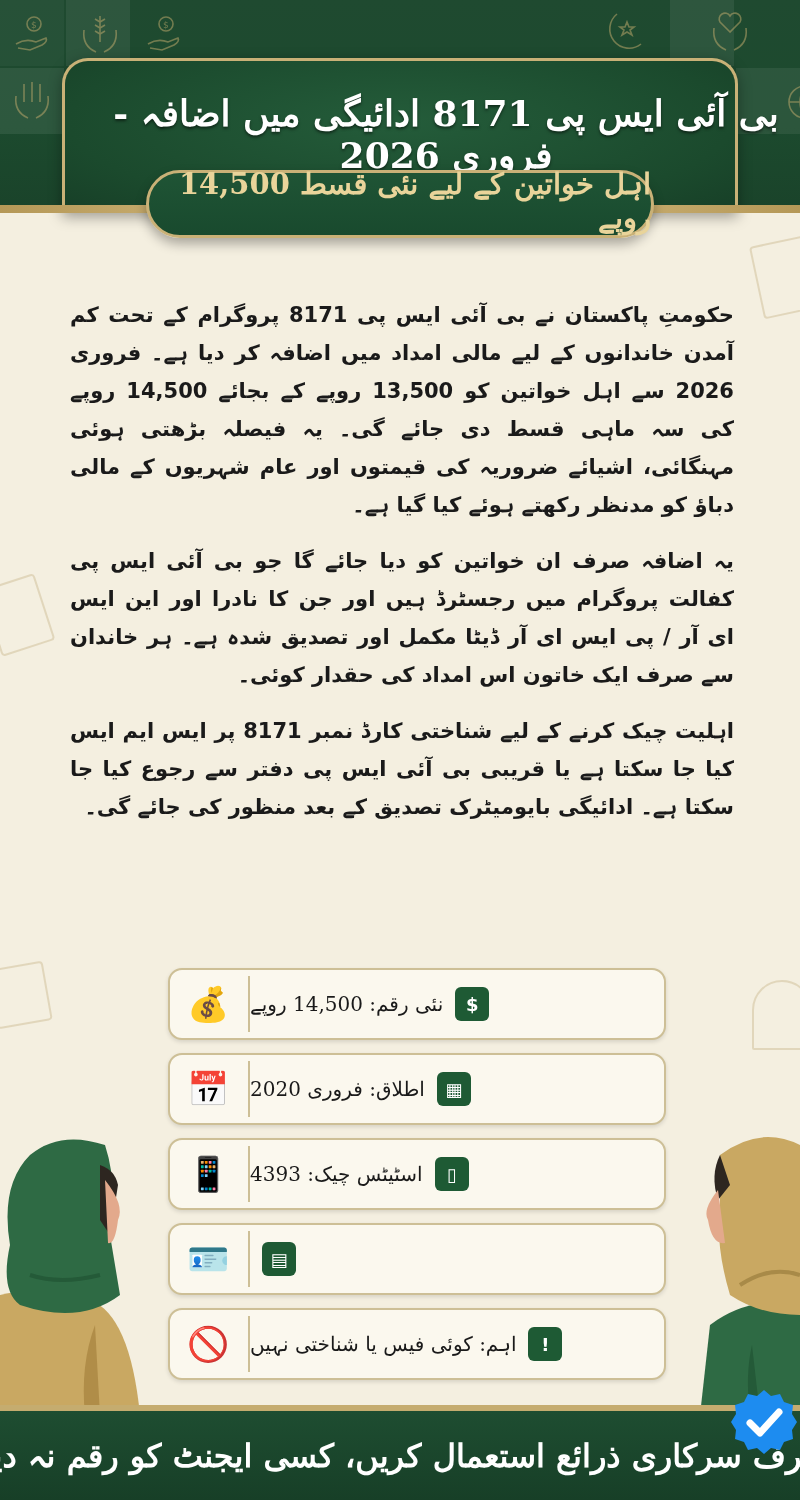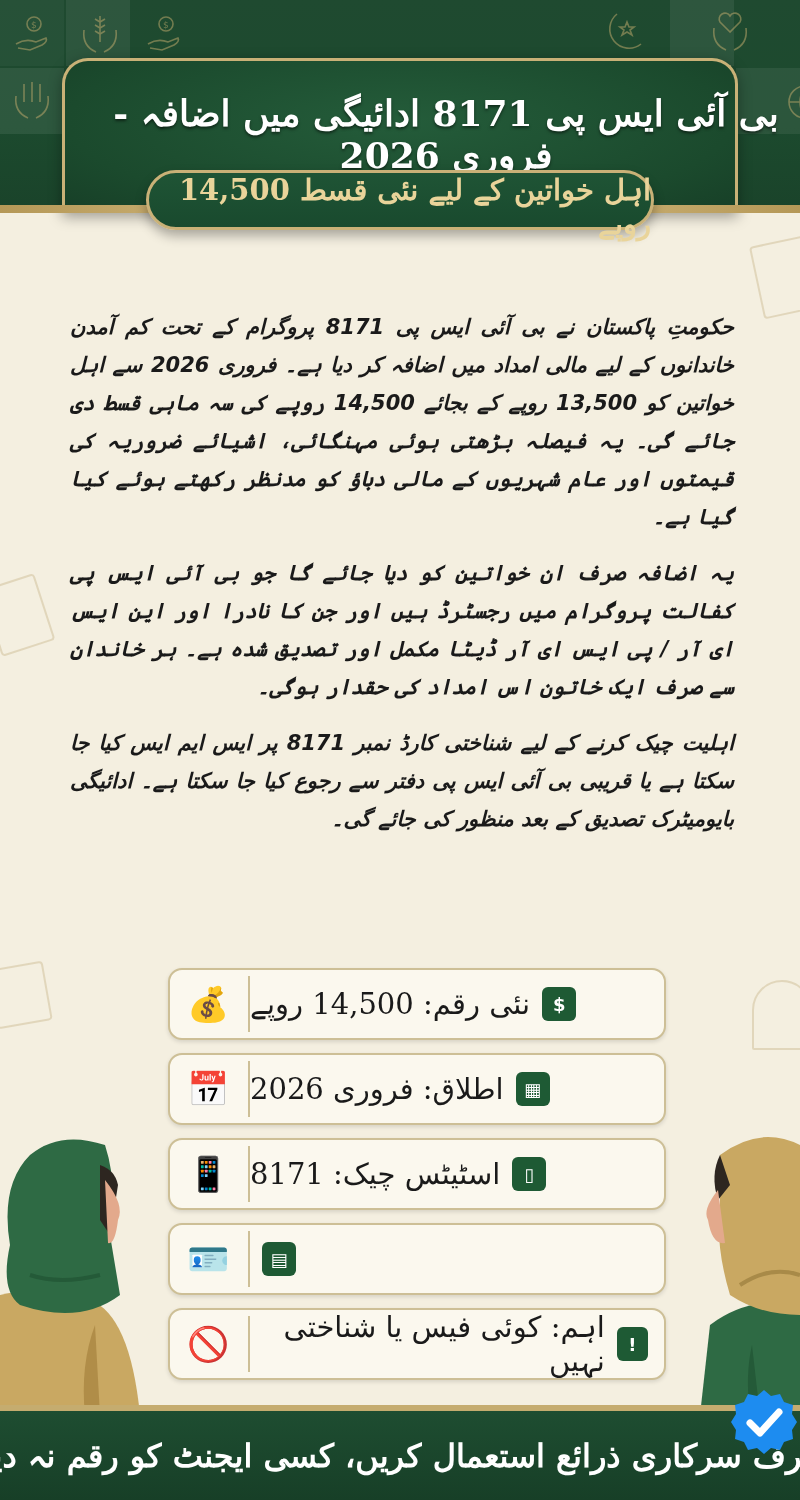--- a/index.html
+++ b/index.html
@@ -34,39 +34,39 @@
     position: absolute; left: 62px; top: 92px; width: 768px; text-align: center;
     color: #ffffff; font-family: "DejaVu Serif", serif; font-weight: bold;
     font-size: 36px; direction: rtl; letter-spacing: 0.5px;
     text-shadow: 0 2px 3px rgba(0,0,0,0.5);
   }
   .gold-rule {
     position: absolute; left: 0; top: 205px; width: 800px; height: 8px;
     background: linear-gradient(90deg, #b59857, #dcc48a 50%, #b59857);
   }
   .subtitle-pill {
-    position: absolute; left: 146px; top: 170px; width: 508px; height: 60px;
+    position: absolute; left: 146px; top: 170px; width: 508px; height: 68px;
     background: linear-gradient(180deg, #1f5435 0%, #194a2e 100%);
     border: 3px solid #c9b177; border-radius: 40px;
     box-shadow: 0 6px 12px rgba(0,0,0,0.3);
-    display: flex; align-items: flex-start; justify-content: center;
+    display: flex; align-items: flex-end; justify-content: center;
   }
   .subtitle-text {
     color: #e9d49a; font-family: "DejaVu Serif", serif; font-weight: bold;
     font-size: 29px; direction: rtl;
   }
   
   .deco {
     position: absolute; border: 2px solid #d8ccab; opacity: 0.7; border-radius: 4px;
   }
   
   .content {
-    position: absolute; left: 70px; top: 308px; width: 664px;
+    position: absolute; left: 70px; top: 296px; width: 664px;
     direction: rtl; text-align: justify; color: #1a1a1a;
-    font-family: "DejaVu Sans", sans-serif; font-weight: bold; font-style: italic;
+    font-family: "DejaVu Sans", sans-serif; font-weight: bold;
   }
   .para {
     font-size: 21px; line-height: 38px; margin-bottom: 18px;
   }
   
   .cards {
     position: absolute; left: 168px; top: 968px; width: 498px;
   }
   .card {
     position: relative; height: 72px; margin-bottom: 13px;
@@ -81,21 +81,21 @@
   .card-main {
     flex: 1; display: flex; align-items: center; justify-content: flex-end; padding-right: 16px;
     direction: rtl;
   }
   .card-badge {
     width: 34px; height: 34px; border-radius: 6px; background: #1e5a34;
     color: #fff; display: flex; align-items: center; justify-content: center;
     font-size: 18px; font-weight: bold; margin-left: 12px;
   }
   .card-text {
-    font-family: "DejaVu Serif", serif; font-size: 29px; color: #1a1a1a;
+    font-family: "DejaVu Serif", serif; font-size: 20px; color: #1a1a1a;
     direction: rtl;
   }
   
   .woman { position: absolute; }
   
   .footer {
     position: absolute; left: 0; top: 1405px; width: 800px; height: 95px;
     background: linear-gradient(180deg, #1e4d31, #173f27);
     border-top: 6px solid #c5ac6f;
     display: flex; align-items: center; justify-content: center;
@@ -172,44 +172,44 @@
   <span class="subtitle-text">اہل خواتین کے لیے نئی قسط 14,500 روپے</span>
 </div>
 
 <div class="deco" style="left:756px;top:240px;width:60px;height:74px;transform:rotate(-12deg)"></div>
 <div class="deco" style="left:-10px;top:580px;width:56px;height:70px;transform:rotate(-18deg)"></div>
 <div class="deco" style="left:-8px;top:965px;width:56px;height:60px;transform:rotate(-10deg)"></div>
 <div class="deco" style="left:752px;top:980px;width:60px;height:70px;border-radius:30px 30px 2px 2px"></div>
 
 <div class="content">
   <p class="para">حکومتِ پاکستان نے بی آئی ایس پی 8171 پروگرام کے تحت کم آمدن خاندانوں کے لیے مالی امداد میں اضافہ کر دیا ہے۔ فروری 2026 سے اہل خواتین کو 13,500 روپے کے بجائے 14,500 روپے کی سہ ماہی قسط دی جائے گی۔ یہ فیصلہ بڑھتی ہوئی مہنگائی، اشیائے ضروریہ کی قیمتوں اور عام شہریوں کے مالی دباؤ کو مدنظر رکھتے ہوئے کیا گیا ہے۔</p>
-  <p class="para">یہ اضافہ صرف ان خواتین کو دیا جائے گا جو بی آئی ایس پی کفالت پروگرام میں رجسٹرڈ ہیں اور جن کا نادرا اور این ایس ای آر / پی ایس ای آر ڈیٹا مکمل اور تصدیق شدہ ہے۔ ہر خاندان سے صرف ایک خاتون اس امداد کی حقدار ہوگی۔</p>
+  <p class="para">یہ اضافہ صرف ان خواتین کو دیا جائے گا جو بی آئی ایس پی کفالت پروگرام میں رجسٹرڈ ہیں اور جن کا نادرا اور این ایس ای آر / پی ایس ای آر ڈیٹا مکمل اور تصدیق شدہ ہے۔ ہر خاندان سے صرف ایک خاتون اس امداد کی حقدار کوئی۔</p>
   <p class="para">اہلیت چیک کرنے کے لیے شناختی کارڈ نمبر 8171 پر ایس ایم ایس کیا جا سکتا ہے یا قریبی بی آئی ایس پی دفتر سے رجوع کیا جا سکتا ہے۔ ادائیگی بایومیٹرک تصدیق کے بعد منظور کی جائے گی۔</p>
 </div>
 
 <div class="cards">
   <div class="card">
     <div class="card-ill">💰</div>
     <div class="card-main">
       <span class="card-badge">$</span>
       <span class="card-text">نئی رقم: 14,500 روپے</span>
     </div>
   </div>
   <div class="card">
     <div class="card-ill">📅</div>
     <div class="card-main">
       <span class="card-badge">▦</span>
-      <span class="card-text">اطلاق: فروری 2026</span>
+      <span class="card-text">اطلاق: فروری 2020</span>
     </div>
   </div>
   <div class="card">
     <div class="card-ill">📱</div>
     <div class="card-main">
       <span class="card-badge">▯</span>
-      <span class="card-text">اسٹیٹس چیک: 8171</span>
+      <span class="card-text">اسٹیٹس چیک: 4393</span>
     </div>
   </div>
   <div class="card">
     <div class="card-ill">🪪</div>
     <div class="card-main">
       <span class="card-badge">▤</span>
     </div>
   </div>
   <div class="card">
     <div class="card-ill">🚫</div>

